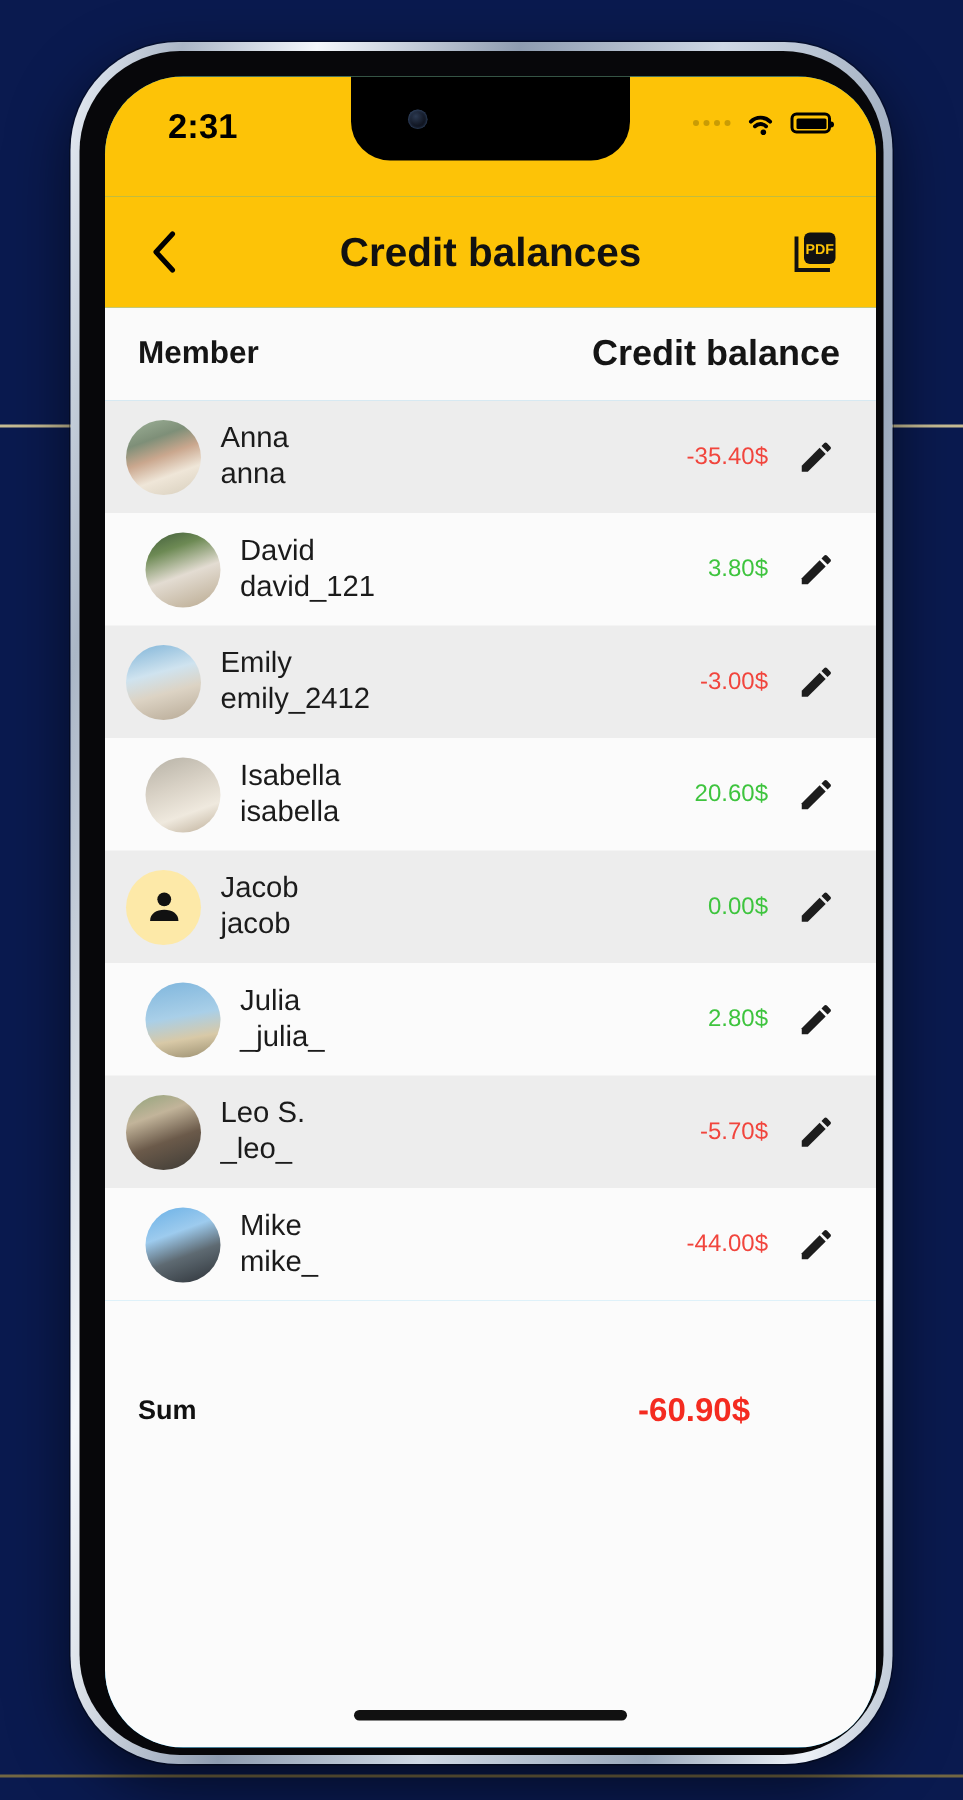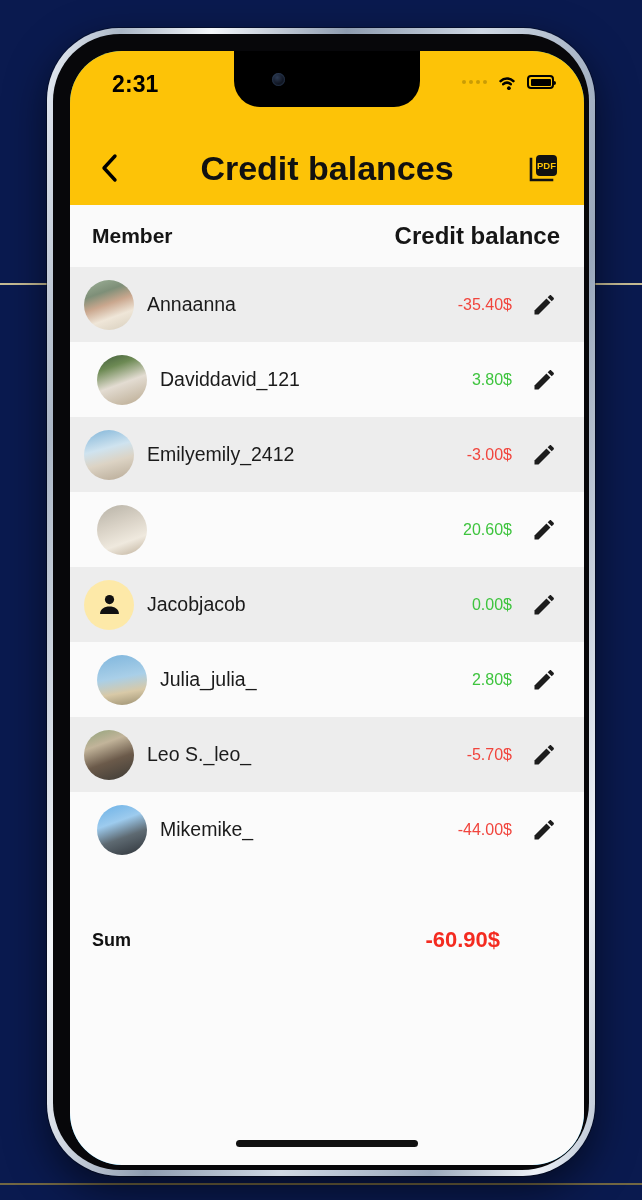--- a/index.html
+++ b/index.html
@@ -151,21 +151,21 @@
   }
   #back-btn {
     width: 34px; height: 34px;
     display: flex; align-items: center; justify-content: center;
     cursor: pointer;
   }
   #appbar-title {
     position: absolute;
     left: 0; right: 0;
     text-align: center;
-    font-size: 34px;
+    font-size: 27px;
     font-weight: 700;
     color: #111;
     pointer-events: none;
   }
   #pdf-btn {
     margin-left: auto;
     width: 36px; height: 36px;
     display: flex; align-items: center; justify-content: center;
     cursor: pointer;
   }
@@ -214,20 +214,21 @@
     overflow: hidden;
     position: relative;
   }
   .avatar.placeholder {
     background: #fde9a8;
     display: flex; align-items: center; justify-content: center;
   }
   .names {
     margin-left: 13px;
     display: flex;
+    flex-direction: column;
     justify-content: center;
     line-height: 1.22;
   }
   .name {
     font-size: 19.5px;
     color: #1b1b1b;
   }
   .handle {
     font-size: 19.5px;
     color: #1b1b1b;
@@ -386,20 +387,24 @@
               <div class="balance neg">-3.00$</div>
               <div class="edit-btn">
                 <svg width="27" height="27" viewBox="0 0 24 24">
                   <path d="M3.1 17.3 L3.1 20.9 L6.7 20.9 L17.3 10.3 L13.7 6.7 Z" fill="#1d1d1d"></path>
                   <path d="M20.1 7.5 C20.5 7.1 20.5 6.4 20.1 6.0 L18.0 3.9 C17.6 3.5 16.9 3.5 16.5 3.9 L14.8 5.6 L18.4 9.2 Z" fill="#1d1d1d"></path>
                 </svg>
               </div>
             </div>
             <div class="row even">
               <div class="avatar" style="background-image: linear-gradient(160deg, rgb(183, 178, 166) 0%, rgb(217, 210, 198) 40%, rgb(239, 233, 222) 70%, rgb(189, 174, 152) 100%);"></div>
+              <div class="names">
+                <div class="name">Isabella</div>
+                <div class="handle">isabella</div>
+              </div>
               <div class="balance pos">20.60$</div>
               <div class="edit-btn">
                 <svg width="27" height="27" viewBox="0 0 24 24">
                   <path d="M3.1 17.3 L3.1 20.9 L6.7 20.9 L17.3 10.3 L13.7 6.7 Z" fill="#1d1d1d"></path>
                   <path d="M20.1 7.5 C20.5 7.1 20.5 6.4 20.1 6.0 L18.0 3.9 C17.6 3.5 16.9 3.5 16.5 3.9 L14.8 5.6 L18.4 9.2 Z" fill="#1d1d1d"></path>
                 </svg>
               </div>
             </div>
             <div class="row odd">
               <div class="avatar placeholder">

